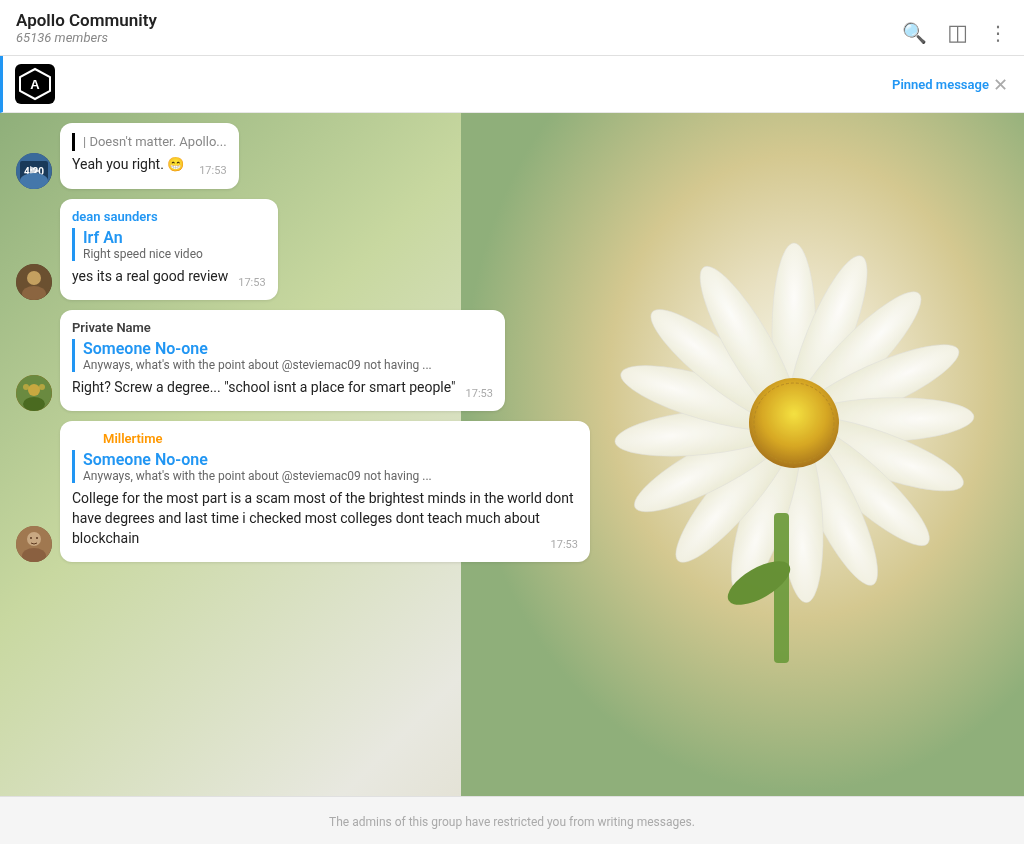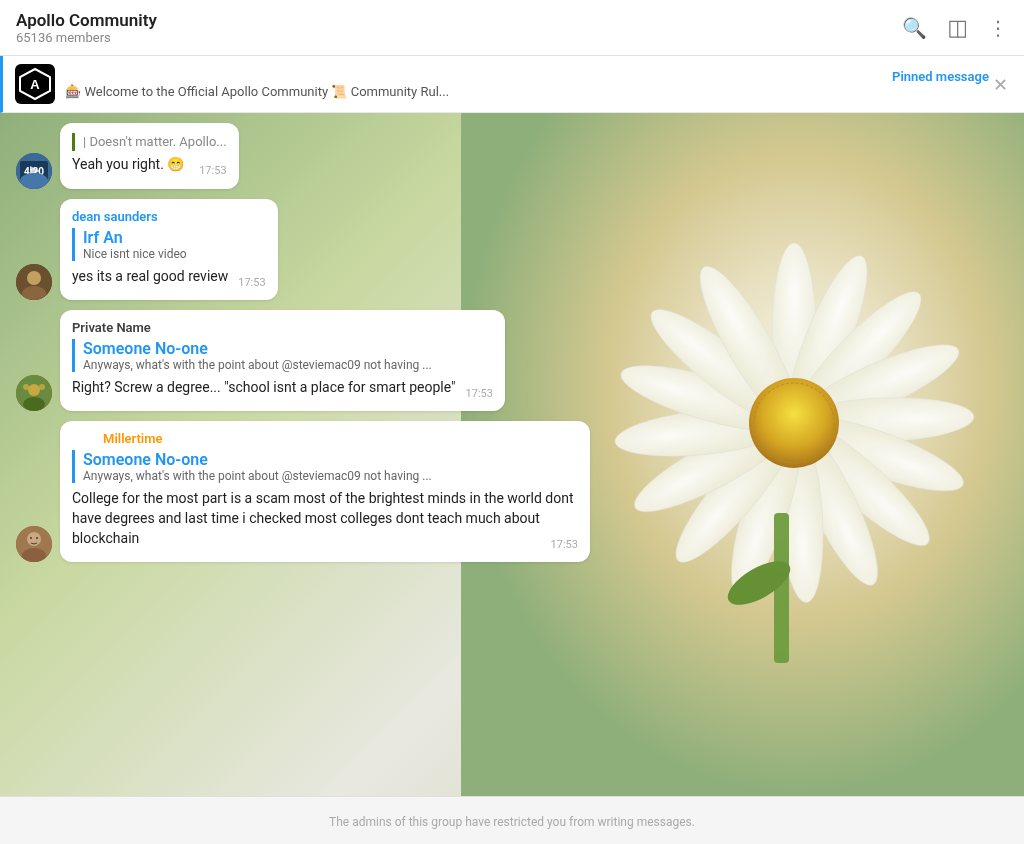--- a/index.html
+++ b/index.html
@@ -10,37 +10,38 @@
       height: 844px;
       overflow: hidden;
       display: flex;
       flex-direction: column;
     }
 
     
     .header {
       background: #fff;
       display: flex;
-      align-items: center;
+      align-items: flex-end;
       padding: 10px 16px;
       border-bottom: 1px solid #e0e0e0;
       flex-shrink: 0;
       z-index: 10;
     }
     .header-info {
       flex: 1;
     }
     .header-title {
       font-size: 17px;
       font-weight: 600;
       color: #222;
     }
     .header-subtitle {
       font-size: 13px;
       color: #888;
+      font-style: italic;
     }
     .header-icons {
       display: flex;
       gap: 20px;
       align-items: center;
     }
     .header-icon {
       color: #777;
       font-size: 20px;
       cursor: pointer;
@@ -254,21 +255,20 @@
 <div class="pinned-bar">
   <div class="pinned-logo">
     <svg width="38" height="38" viewBox="0 0 38 38">
       <rect width="38" height="38" rx="6" fill="#000"></rect>
       <polygon points="19,4 34,12 34,26 19,34 4,26 4,12" fill="none" stroke="#fff" stroke-width="2"></polygon>
       <text x="19" y="24" text-anchor="middle" fill="#fff" font-size="13" font-weight="900" font-family="Arial">A</text>
     </svg>
   </div>
   <div class="pinned-content">
     <div class="pinned-label">Pinned message</div>
-    <div class="pinned-text">🎰 Welcome to the Official Apollo Community 📜 Community Rul...</div>
   </div>
   <span class="pinned-close">✕</span>
 </div>
 
 <div class="chat-area">
   <div class="chat-bg"></div>
   <div class="chat-bg-flower"></div>
 
   <svg class="flower-overlay" viewBox="0 0 500 500" xmlns="http://www.w3.org/2000/svg">
     <defs>
@@ -317,40 +317,40 @@
         <svg width="36" height="36" viewBox="0 0 36 36">
           <circle cx="18" cy="18" r="18" fill="#3a6a9a"></circle>
 
           <rect x="4" y="8" width="28" height="20" rx="2" fill="#1a3a5a"></rect>
           <text x="18" y="22" text-anchor="middle" fill="#fff" font-size="10">4:20</text>
           <polygon points="14,13 24,18 14,23" fill="#fff" opacity="0.8"></polygon>
         </svg>
       </div>
       <div class="bubble" style="max-width:400px;">
         <div class="bubble-text">
-          <span style="border-left:3px solid #4d7c0f; padding-left:8px; color:#888; display:block; margin-bottom:4px; font-size:13px;text-align:center;">| Doesn't matter. Apollo...</span>
+          <span style="border-left:3px solid #000000; padding-left:8px; color:#888; display:block; margin-bottom:4px; font-size:13px;text-align:center;">| Doesn't matter. Apollo...</span>
           Yeah you right. 😁
           <span class="bubble-time">17:53</span>
         </div>
       </div>
     </div>
 
     <div class="message-row">
       <div class="avatar avatar-img-2">
         <svg width="36" height="36" viewBox="0 0 36 36">
           <circle cx="18" cy="18" r="18" fill="#6b5030"></circle>
           <circle cx="18" cy="14" r="7" fill="#c4a060"></circle>
           <ellipse cx="18" cy="30" rx="12" ry="8" fill="#8b6540"></ellipse>
         </svg>
       </div>
       <div class="bubble">
         <div class="bubble-sender sender-blue">dean saunders</div>
         <div class="reply-block">
           <div class="reply-name">Irf An</div>
-          <div class="reply-text">Nice isnt nice video</div>
+          <div class="reply-text">Right speed nice video</div>
         </div>
         <div class="bubble-text">
           <span>yes its a real good review</span>
           <span class="bubble-time">17:53</span>
         </div>
       </div>
     </div>
 
     <div class="message-row">
       <div class="avatar avatar-img-3">

